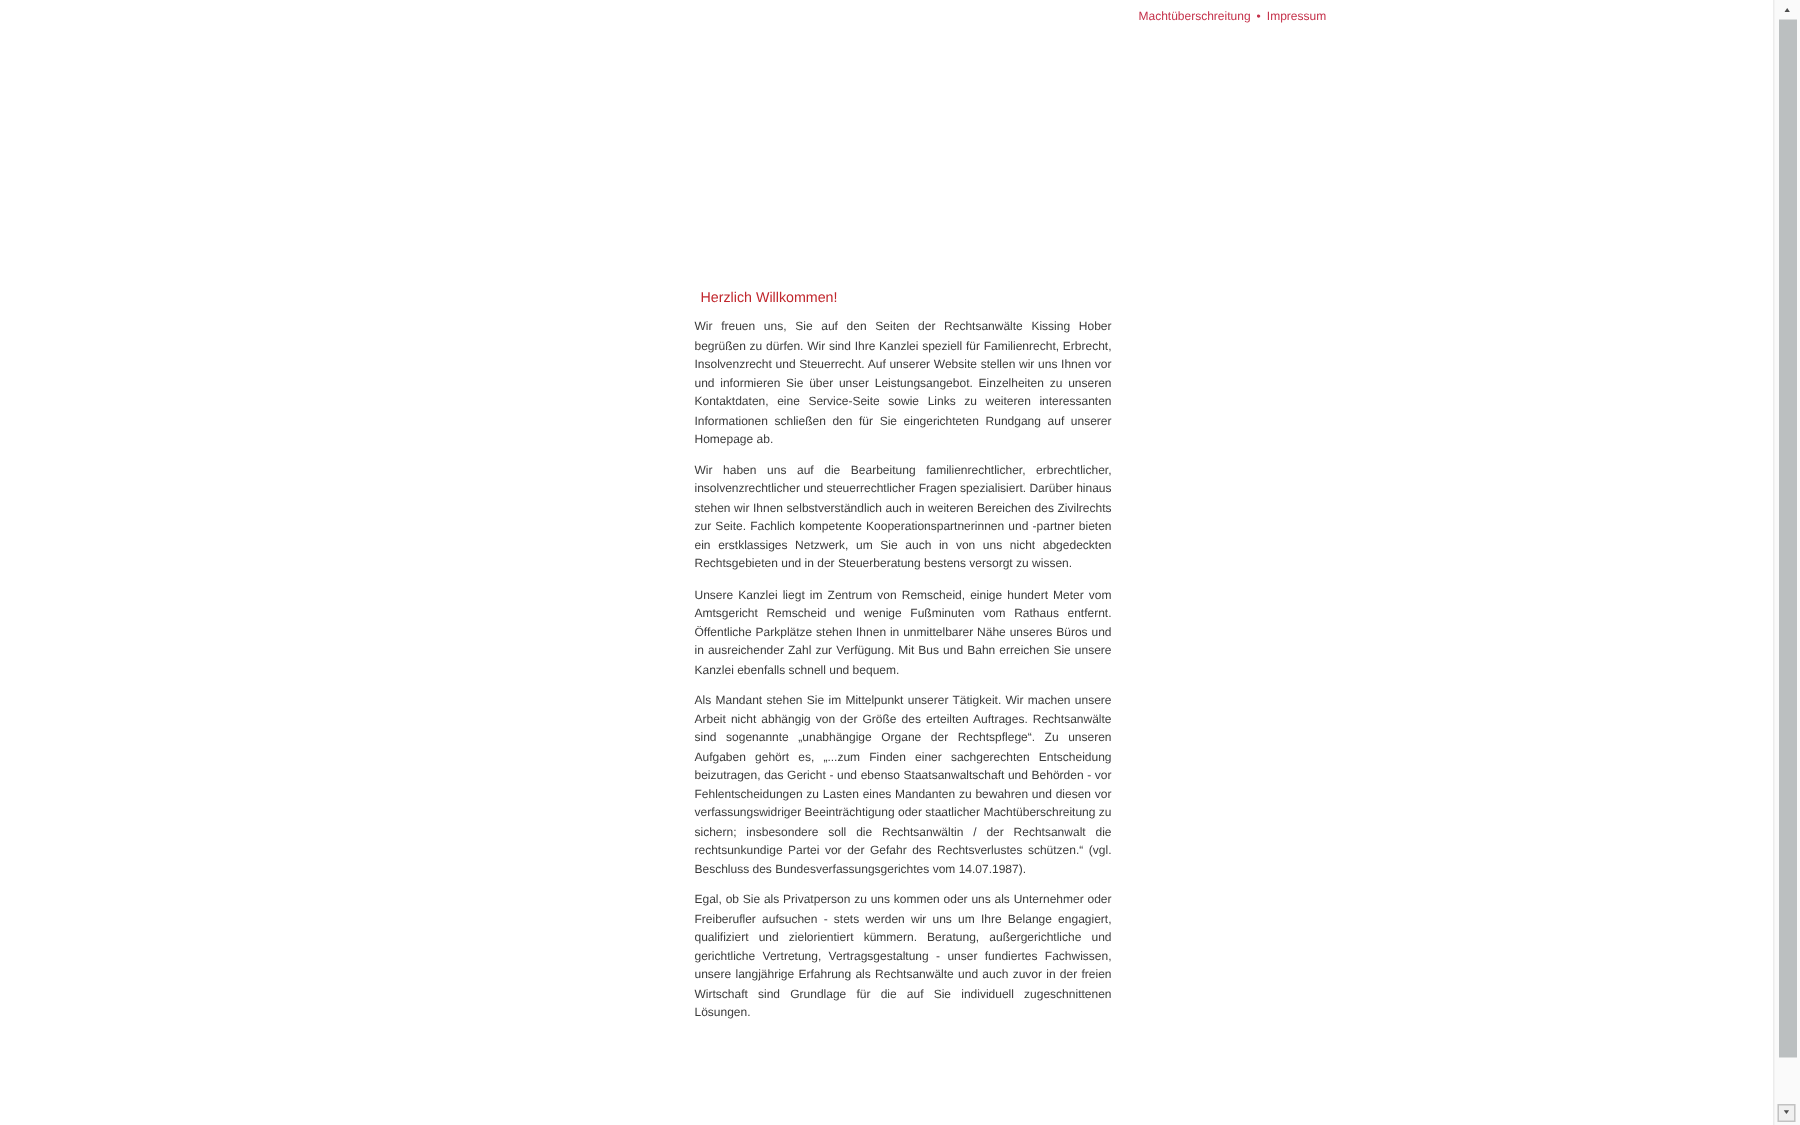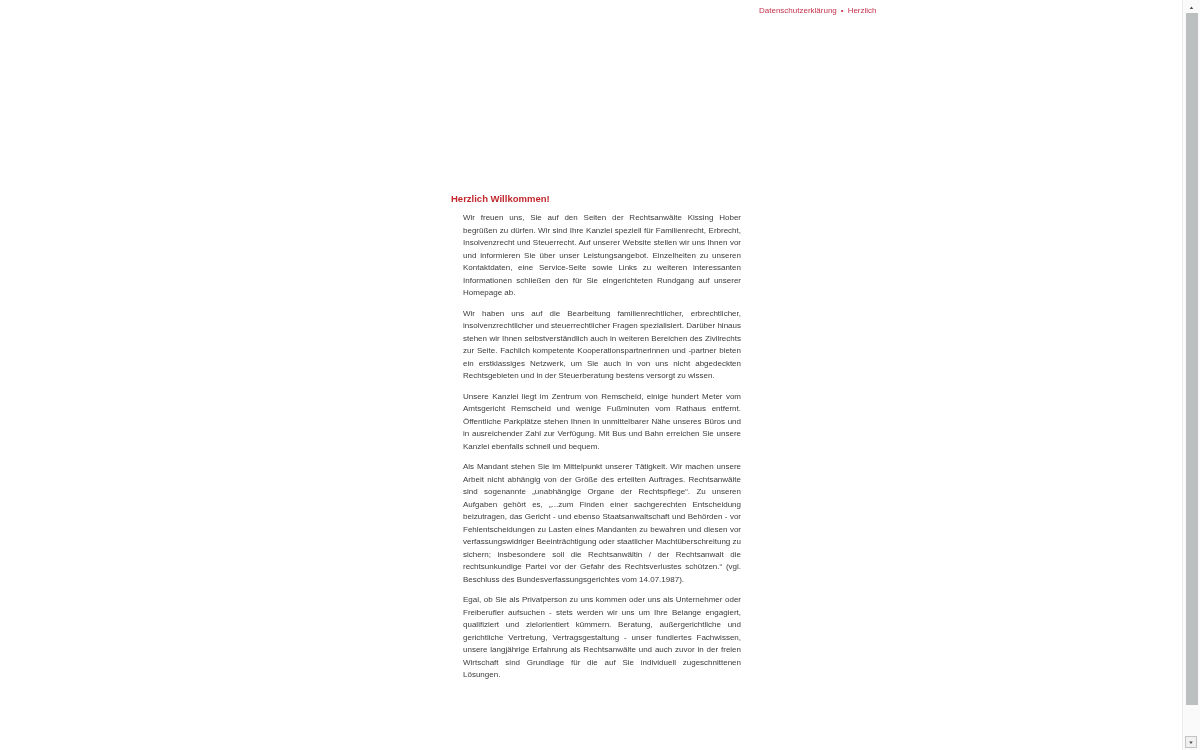--- a/index.html
+++ b/index.html
@@ -36,24 +36,24 @@
   }
 
   
   .content {
     position: absolute;
     left: 451px;
     top: 192px;
     width: 290px;
   }
   .content h1 {
-    margin: 0 0 7px 0;
+    margin: 0 0 7px 16px;
     font-size: 9.5px;
     line-height: 13px;
-    font-weight: bold;
+    font-weight: normal;
     color: #c1272d;
   }
   .content p {
     margin: 0 0 8px 12px;
     font-size: 8px;
     line-height: 12.5px;
     text-align: justify;
     color: #3b3b3b;
   }
 
@@ -102,21 +102,21 @@
     height: 692px;
     background: #bbbfc0;
   }
 </style>
 </head>
 <body>
 
 <div class="page">
 
   <nav class="top-nav">
-    <a class="nav-link">Datenschutzerklärung</a><span class="nav-sep">•</span><a class="nav-link">Herzlich</a>
+    <a class="nav-link">Machtüberschreitung</a><span class="nav-sep">•</span><a class="nav-link">Impressum</a>
   </nav>
 
   <main class="content">
     <h1>Herzlich Willkommen!</h1>
     <p>Wir freuen uns, Sie auf den Seiten der Rechtsanwälte Kissing Hober begrüßen zu dürfen. Wir sind Ihre Kanzlei speziell für Familienrecht, Erbrecht, Insolvenzrecht und Steuerrecht. Auf unserer Website stellen wir uns Ihnen vor und informieren Sie über unser Leistungsangebot. Einzelheiten zu unseren Kontaktdaten, eine Service-Seite sowie Links zu weiteren interessanten Informationen schließen den für Sie eingerichteten Rundgang auf unserer Homepage ab.</p>
     <p>Wir haben uns auf die Bearbeitung familienrechtlicher, erbrechtlicher, insolvenzrechtlicher und steuerrechtlicher Fragen spezialisiert. Darüber hinaus stehen wir Ihnen selbstverständlich auch in weiteren Bereichen des Zivilrechts zur Seite. Fachlich kompetente Kooperationspartnerinnen und -partner bieten ein erstklassiges Netzwerk, um Sie auch in von uns nicht abgedeckten Rechtsgebieten und in der Steuerberatung bestens versorgt zu wissen.</p>
     <p>Unsere Kanzlei liegt im Zentrum von Remscheid, einige hundert Meter vom Amtsgericht Remscheid und wenige Fußminuten vom Rathaus entfernt. Öffentliche Parkplätze stehen Ihnen in unmittelbarer Nähe unseres Büros und in ausreichender Zahl zur Verfügung. Mit Bus und Bahn erreichen Sie unsere Kanzlei ebenfalls schnell und bequem.</p>
     <p>Als Mandant stehen Sie im Mittelpunkt unserer Tätigkeit. Wir machen unsere Arbeit nicht abhängig von der Größe des erteilten Auftrages. Rechtsanwälte sind sogenannte „unabhängige Organe der Rechtspflege“. Zu unseren Aufgaben gehört es, „...zum Finden einer sachgerechten Entscheidung beizutragen, das Gericht - und ebenso Staatsanwaltschaft und Behörden - vor Fehlentscheidungen zu Lasten eines Mandanten zu bewahren und diesen vor verfassungswidriger Beeinträchtigung oder staatlicher Machtüberschreitung zu sichern; insbesondere soll die Rechtsanwältin / der Rechtsanwalt die rechtsunkundige Partei vor der Gefahr des Rechtsverlustes schützen.“ (vgl. Beschluss des Bundesverfassungsgerichtes vom 14.07.1987).</p>
     <p>Egal, ob Sie als Privatperson zu uns kommen oder uns als Unternehmer oder Freiberufler aufsuchen - stets werden wir uns um Ihre Belange engagiert, qualifiziert und zielorientiert kümmern. Beratung, außergerichtliche und gerichtliche Vertretung, Vertragsgestaltung - unser fundiertes Fachwissen, unsere langjährige Erfahrung als Rechtsanwälte und auch zuvor in der freien Wirtschaft sind Grundlage für die auf Sie individuell zugeschnittenen Lösungen.</p>
   </main>

